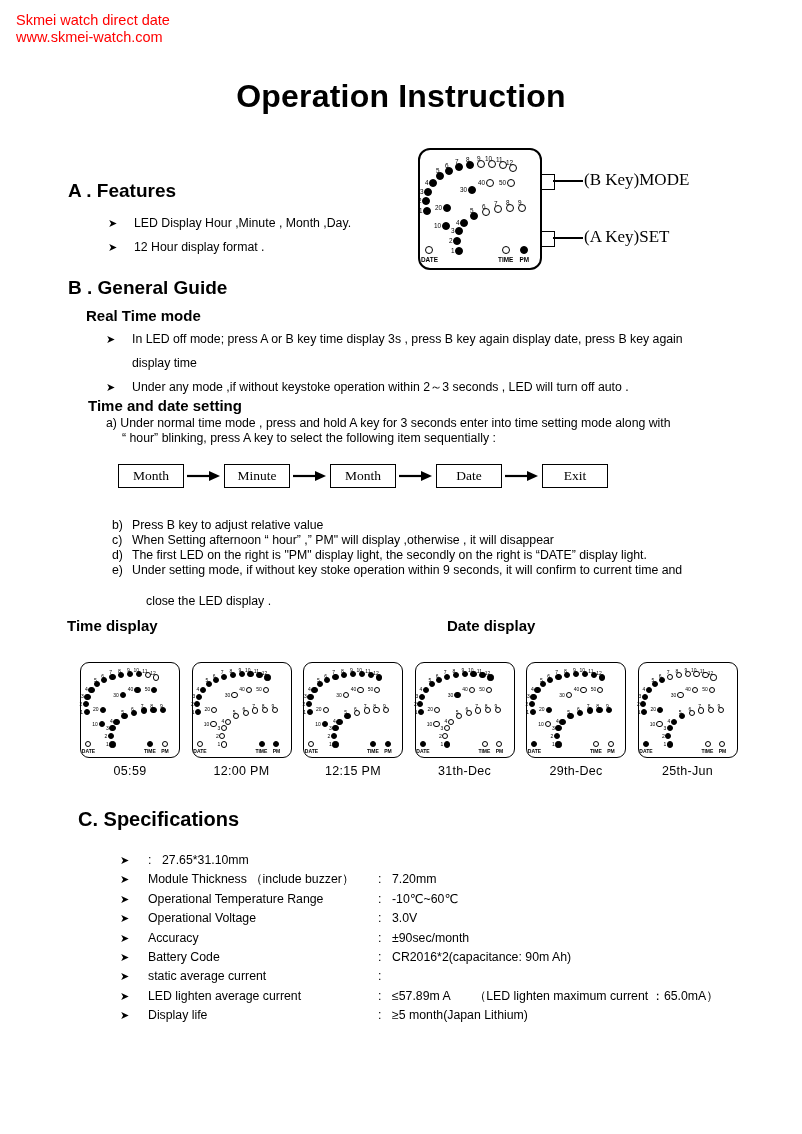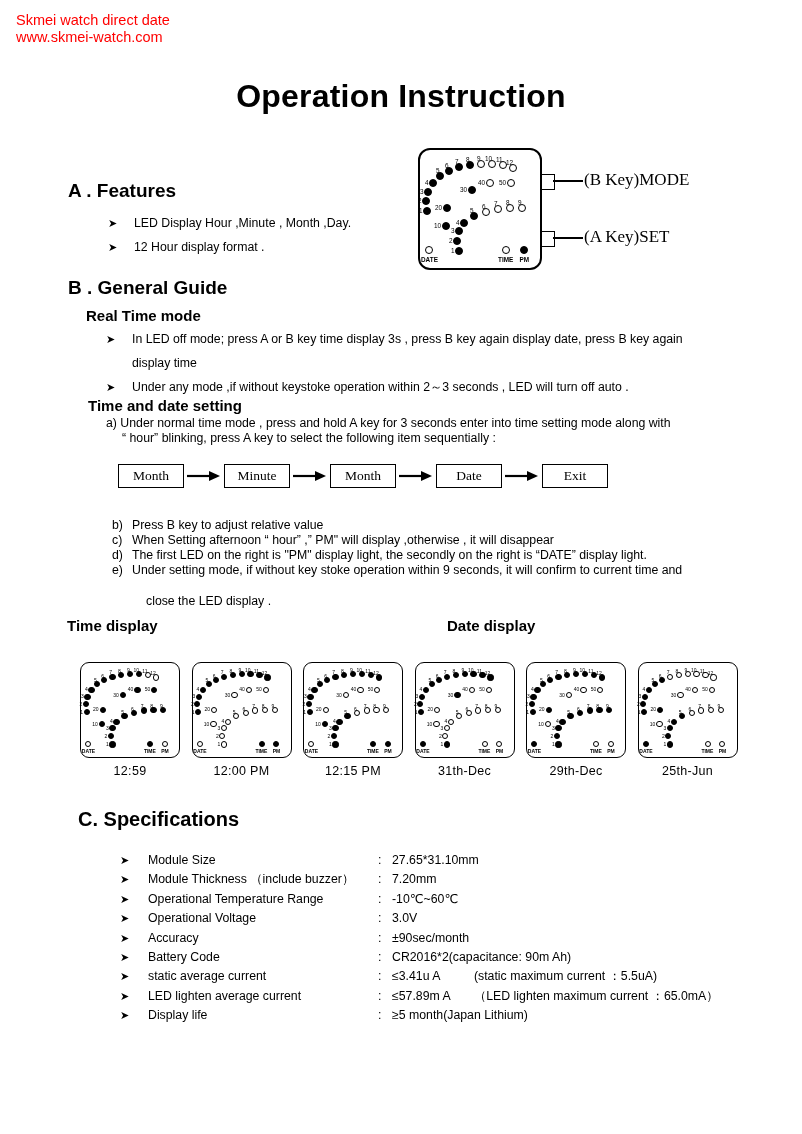--- a/index.html
+++ b/index.html
@@ -310,21 +310,21 @@
         <div class="numlbl" style="left: 69.3548px; top: 39.5161px; font-size: 5px;">8</div>
         <div class="led on" style="left: 79.1581px; top: 43.6742px; width: 6.2px; height: 6.2px;"></div>
         <div class="numlbl" style="left: 79.0323px; top: 39.5161px; font-size: 5px;">9</div>
         <div class="led" style="left: 4.15806px; top: 77.5452px; width: 6.2px; height: 6.2px;"></div>
         <div class="led on" style="left: 66.2548px; top: 77.5452px; width: 6.2px; height: 6.2px;"></div>
         <div class="led" style="left: 80.771px; top: 77.5452px; width: 6.2px; height: 6.2px;"></div>
         <div class="lbl" style="left: 0.806452px; top: 85.0806px; font-size: 5px;">DATE</div>
         <div class="lbl" style="left: 62.9032px; top: 85.0806px; font-size: 5px;">TIME</div>
         <div class="lbl" style="left: 80.2419px; top: 85.0806px; font-size: 5px;">PM</div>
       </div>
-      <div class="facecap">12:59</div>
+      <div class="facecap">05:59</div>
     </div>
     <div class="facewrap" style="left: 111.5px; top: 0px;">
       <div class="watch smallwatch">
         <div class="led on" style="left: 2.54516px; top: 46.0935px; width: 6.2px; height: 6.2px;"></div>
         <div class="numlbl" style="left: -0.806452px; top: 45.5645px; font-size: 5px;">1</div>
         <div class="led on" style="left: 1.73871px; top: 38.029px; width: 6.2px; height: 6.2px;"></div>
         <div class="numlbl" style="left: -1.6129px; top: 37.5px; font-size: 5px;">2</div>
         <div class="led on" style="left: 3.35161px; top: 30.771px; width: 6.2px; height: 6.2px;"></div>
         <div class="numlbl" style="left: 0px; top: 30.2419px; font-size: 5px;">3</div>
         <div class="led on" style="left: 7.38387px; top: 23.5129px; width: 6.2px; height: 6.2px;"></div>
@@ -635,21 +635,20 @@
       <div class="facecap">25th-Jun</div>
     </div>
   </div>
 
 <div class="abs" style="left:78px;top:808px;">
   <span class="h-sec" style="font-size:20px;">C. Specifications</span>
 </div>
 <div id="specs-rows">
     <div class="spec-row">
       <span class="spec-b">➤</span>
-      <span class="spec-name">Module Size</span>
       <span class="spec-colon">:</span>
       <span class="spec-val">27.65*31.10mm</span>
     </div>
     <div class="spec-row">
       <span class="spec-b">➤</span>
       <span class="spec-name">Module Thickness （include buzzer）</span>
       <span class="spec-colon">:</span>
       <span class="spec-val">7.20mm</span>
     </div>
     <div class="spec-row">
@@ -673,21 +672,20 @@
     <div class="spec-row">
       <span class="spec-b">➤</span>
       <span class="spec-name">Battery Code</span>
       <span class="spec-colon">:</span>
       <span class="spec-val">CR2016*2(capacitance: 90m Ah)</span>
     </div>
     <div class="spec-row">
       <span class="spec-b">➤</span>
       <span class="spec-name">static average current</span>
       <span class="spec-colon">:</span>
-      <span class="spec-val">≤3.41u A          (static maximum current ：5.5uA)</span>
     </div>
     <div class="spec-row">
       <span class="spec-b">➤</span>
       <span class="spec-name">LED lighten average current</span>
       <span class="spec-colon">:</span>
       <span class="spec-val">≤57.89m A       （LED lighten maximum current ：65.0mA）</span>
     </div>
     <div class="spec-row">
       <span class="spec-b">➤</span>
       <span class="spec-name">Display life</span>

